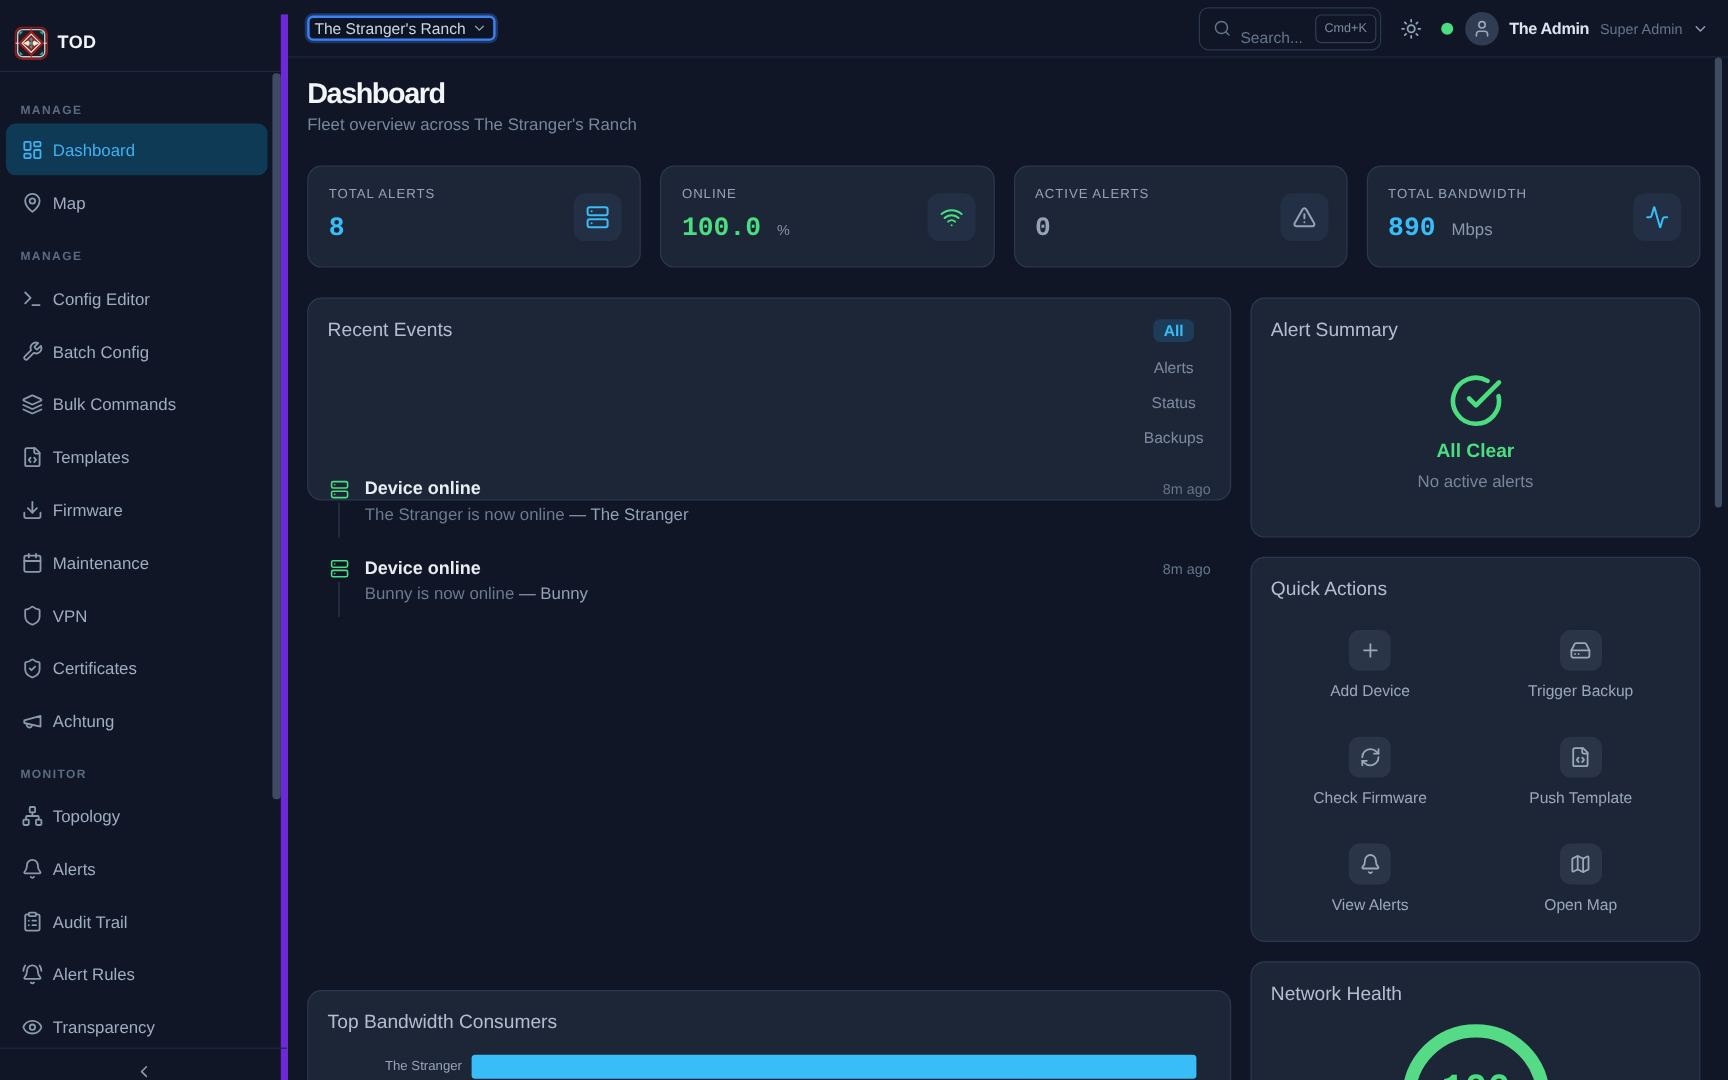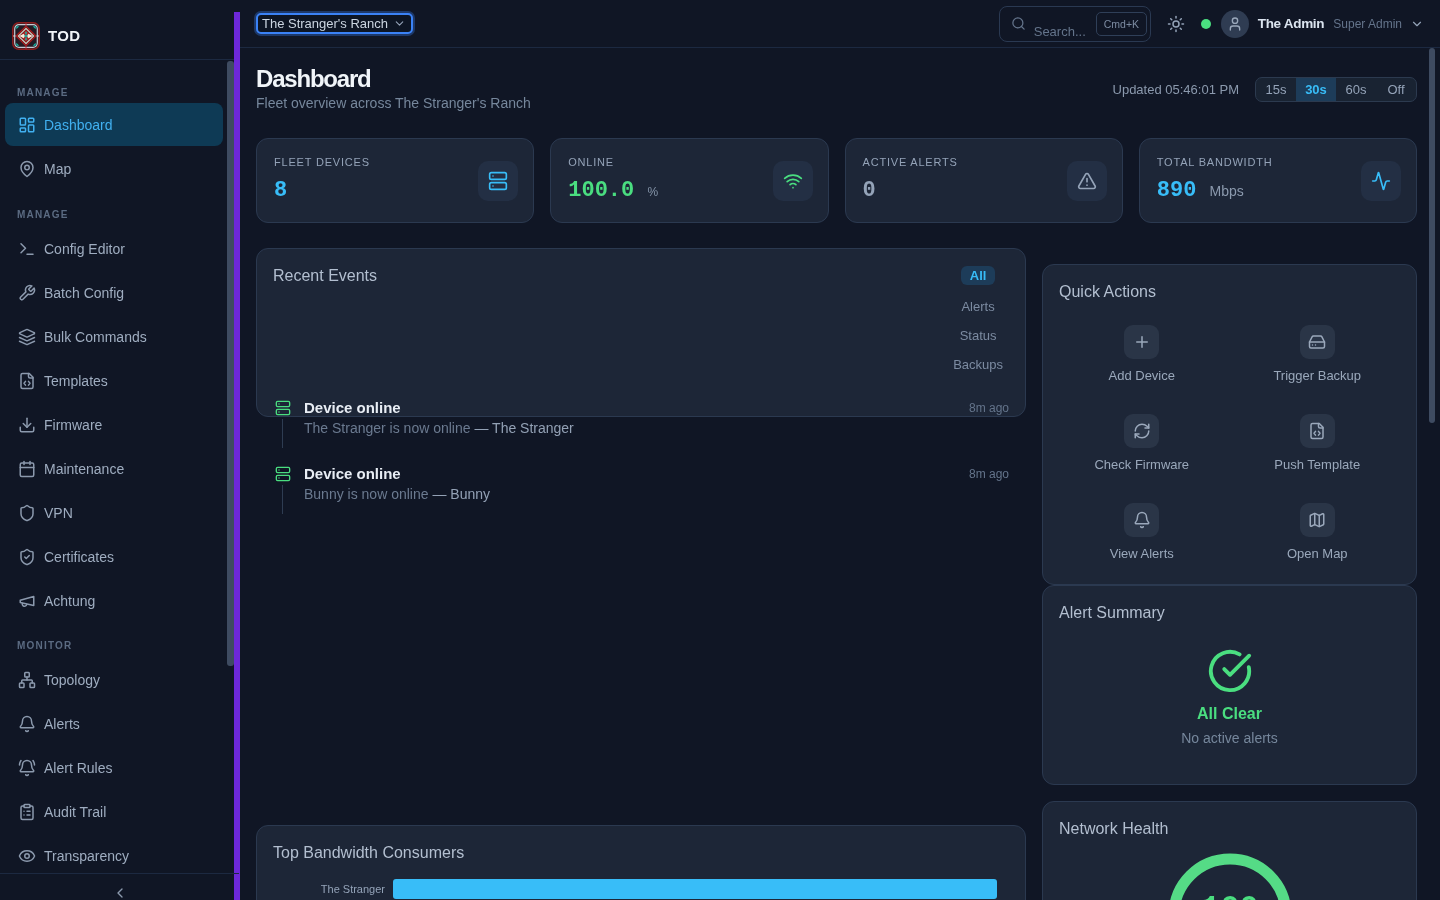--- a/index.html
+++ b/index.html
@@ -228,37 +228,37 @@
       </div>
     <div class="nav-item">
         <svg class="ico" width="18" height="18" viewBox="0 0 24 24">
           <path d="M10.268 21a2 2 0 0 0 3.464 0"></path>
           <path d="M3.262 15.326A1 1 0 0 0 4 17h16a1 1 0 0 0 .74-1.673C19.41 13.956 18 12.499 18 8A6 6 0 0 0 6 8c0 4.499-1.411 5.956-2.738 7.326"></path>
         </svg>
         <span>Alerts</span>
       </div>
     <div class="nav-item">
         <svg class="ico" width="18" height="18" viewBox="0 0 24 24">
-          <path d="M10.268 21a2 2 0 0 0 3.464 0"></path>
-          <path d="M22 8c0-2.3-.8-4.3-2-6"></path>
-          <path d="M3.262 15.326A1 1 0 0 0 4 17h16a1 1 0 0 0 .74-1.673C19.41 13.956 18 12.499 18 8A6 6 0 0 0 6 8c0 4.499-1.411 5.956-2.738 7.326"></path>
-          <path d="M4 2C2.8 3.7 2 5.7 2 8"></path>
-        </svg>
-        <span>Alert Rules</span>
-      </div>
-    <div class="nav-item">
-        <svg class="ico" width="18" height="18" viewBox="0 0 24 24">
           <rect x="8" y="2" width="8" height="4" rx="1"></rect>
           <path d="M16 4h2a2 2 0 0 1 2 2v14a2 2 0 0 1-2 2H6a2 2 0 0 1-2-2V6a2 2 0 0 1 2-2h2"></path>
           <path d="M12 11h4"></path>
           <path d="M12 16h4"></path>
           <path d="M8 11h.01"></path>
           <path d="M8 16h.01"></path>
         </svg>
         <span>Audit Trail</span>
+      </div>
+    <div class="nav-item">
+        <svg class="ico" width="18" height="18" viewBox="0 0 24 24">
+          <path d="M10.268 21a2 2 0 0 0 3.464 0"></path>
+          <path d="M22 8c0-2.3-.8-4.3-2-6"></path>
+          <path d="M3.262 15.326A1 1 0 0 0 4 17h16a1 1 0 0 0 .74-1.673C19.41 13.956 18 12.499 18 8A6 6 0 0 0 6 8c0 4.499-1.411 5.956-2.738 7.326"></path>
+          <path d="M4 2C2.8 3.7 2 5.7 2 8"></path>
+        </svg>
+        <span>Alert Rules</span>
       </div>
     <div class="nav-item">
         <svg class="ico" width="18" height="18" viewBox="0 0 24 24">
           <path d="M2.062 12.348a1 1 0 0 1 0-.696 10.75 10.75 0 0 1 19.876 0 1 1 0 0 1 0 .696 10.75 10.75 0 0 1-19.876 0"></path>
           <circle cx="12" cy="12" r="3"></circle>
         </svg>
         <span>Transparency</span>
       </div>
   </nav>
   <div id="side-foot">
@@ -311,34 +311,25 @@
       </span>
   </div>
 </header>
 
 <main id="main">
   <div id="page-head">
     <div>
       <h1>Dashboard</h1>
       <div class="sub">Fleet overview across The Stranger's Ranch</div>
     </div>
-    <div id="head-right">
-      <span id="updated">Updated 05:46:01 PM</span>
-      <div id="seg">
-          <div class="s">15s</div>
-          <div class="s active">30s</div>
-          <div class="s">60s</div>
-          <div class="s">Off</div>
-        </div>
-    </div>
   </div>
 
   <div id="stats">
     <div class="stat">
-      <div class="lbl">FLEET DEVICES</div>
+      <div class="lbl">TOTAL ALERTS</div>
       <div class="val c-blue">8</div>
       <div class="itile">
           <svg class="ico c-blue" width="20" height="20" viewBox="0 0 24 24">
             <rect x="2" y="2" width="20" height="8" rx="2"></rect>
             <rect x="2" y="14" width="20" height="8" rx="2"></rect>
             <path d="M6 6h.01"></path>
             <path d="M6 18h.01"></path>
           </svg>
         </div>
     </div>
@@ -423,77 +414,77 @@
             <span class="bl">The Stranger</span>
             <span class="bar" style="width:604px;"></span>
           </div>
         <div class="bw-row" style="margin-top:10px;">
             <span class="bl">Walter</span>
             <span class="bar" style="width:494px;"></span>
           </div>
       </div>
     </div>
     <div id="gcol-r">
-      <div class="card" id="quick">
-        <h3>Quick Actions</h3>
-        <div id="qa-grid">
-          <div class="qa"><span class="qtile">
-                <svg class="ico" width="18" height="18" viewBox="0 0 24 24">
-                  <path d="M5 12h14"></path>
-                  <path d="M12 5v14"></path>
-                </svg>
-              </span><div class="qlbl">Add Device</div></div>
-          <div class="qa"><span class="qtile">
-                <svg class="ico" width="18" height="18" viewBox="0 0 24 24">
-                  <line x1="22" y1="12" x2="2" y2="12"></line>
-                  <path d="M5.45 5.11 2 12v6a2 2 0 0 0 2 2h16a2 2 0 0 0 2-2v-6l-3.45-6.89A2 2 0 0 0 16.76 4H7.24a2 2 0 0 0-1.79 1.11z"></path>
-                  <path d="M6 16h.01"></path>
-                  <path d="M10 16h.01"></path>
-                </svg>
-              </span><div class="qlbl">Trigger Backup</div></div>
-          <div class="qa"><span class="qtile">
-                <svg class="ico" width="18" height="18" viewBox="0 0 24 24">
-                  <path d="M3 12a9 9 0 0 1 9-9 9.75 9.75 0 0 1 6.74 2.74L21 8"></path>
-                  <path d="M21 3v5h-5"></path>
-                  <path d="M21 12a9 9 0 0 1-9 9 9.75 9.75 0 0 1-6.74-2.74L3 16"></path>
-                  <path d="M8 16H3v5"></path>
-                </svg>
-              </span><div class="qlbl">Check Firmware</div></div>
-          <div class="qa"><span class="qtile">
-                <svg class="ico" width="18" height="18" viewBox="0 0 24 24">
-                  <path d="M15 2H6a2 2 0 0 0-2 2v16a2 2 0 0 0 2 2h12a2 2 0 0 0 2-2V7Z"></path>
-                  <path d="M14 2v4a2 2 0 0 0 2 2h4"></path>
-                  <path d="m10 12.5-2 2.5 2 2.5"></path>
-                  <path d="m14 12.5 2 2.5-2 2.5"></path>
-                </svg>
-              </span><div class="qlbl">Push Template</div></div>
-          <div class="qa"><span class="qtile">
-                <svg class="ico" width="18" height="18" viewBox="0 0 24 24">
-                  <path d="M10.268 21a2 2 0 0 0 3.464 0"></path>
-                  <path d="M3.262 15.326A1 1 0 0 0 4 17h16a1 1 0 0 0 .74-1.673C19.41 13.956 18 12.499 18 8A6 6 0 0 0 6 8c0 4.499-1.411 5.956-2.738 7.326"></path>
-                </svg>
-              </span><div class="qlbl">View Alerts</div></div>
-          <div class="qa"><span class="qtile">
-                <svg class="ico" width="18" height="18" viewBox="0 0 24 24">
-                  <path d="M14.106 5.553a2 2 0 0 0 1.788 0l3.659-1.83A1 1 0 0 1 21 4.619v12.764a1 1 0 0 1-.553.894l-4.553 2.277a2 2 0 0 1-1.788 0l-4.212-2.106a2 2 0 0 0-1.788 0l-3.659 1.83A1 1 0 0 1 3 19.381V6.618a1 1 0 0 1 .553-.894l4.553-2.277a2 2 0 0 1 1.788 0z"></path>
-                  <path d="M15 5.764v15"></path>
-                  <path d="M9 3.236v15"></path>
-                </svg>
-              </span><div class="qlbl">Open Map</div></div>
-        </div>
-      </div>
       <div class="card" id="alertsum">
         <h3>Alert Summary</h3>
         <div class="big"><svg class="ico" width="46" height="46" viewBox="0 0 24 24" style="stroke-width:2;">
               <path d="M21.801 10A10 10 0 1 1 17 3.335"></path>
               <path d="m9 11 3 3L22 4"></path>
             </svg></div>
         <div class="clear">All Clear</div>
         <div class="noact">No active alerts</div>
       </div>
+      <div class="card" id="quick">
+        <h3>Quick Actions</h3>
+        <div id="qa-grid">
+          <div class="qa"><span class="qtile">
+                <svg class="ico" width="18" height="18" viewBox="0 0 24 24">
+                  <path d="M5 12h14"></path>
+                  <path d="M12 5v14"></path>
+                </svg>
+              </span><div class="qlbl">Add Device</div></div>
+          <div class="qa"><span class="qtile">
+                <svg class="ico" width="18" height="18" viewBox="0 0 24 24">
+                  <line x1="22" y1="12" x2="2" y2="12"></line>
+                  <path d="M5.45 5.11 2 12v6a2 2 0 0 0 2 2h16a2 2 0 0 0 2-2v-6l-3.45-6.89A2 2 0 0 0 16.76 4H7.24a2 2 0 0 0-1.79 1.11z"></path>
+                  <path d="M6 16h.01"></path>
+                  <path d="M10 16h.01"></path>
+                </svg>
+              </span><div class="qlbl">Trigger Backup</div></div>
+          <div class="qa"><span class="qtile">
+                <svg class="ico" width="18" height="18" viewBox="0 0 24 24">
+                  <path d="M3 12a9 9 0 0 1 9-9 9.75 9.75 0 0 1 6.74 2.74L21 8"></path>
+                  <path d="M21 3v5h-5"></path>
+                  <path d="M21 12a9 9 0 0 1-9 9 9.75 9.75 0 0 1-6.74-2.74L3 16"></path>
+                  <path d="M8 16H3v5"></path>
+                </svg>
+              </span><div class="qlbl">Check Firmware</div></div>
+          <div class="qa"><span class="qtile">
+                <svg class="ico" width="18" height="18" viewBox="0 0 24 24">
+                  <path d="M15 2H6a2 2 0 0 0-2 2v16a2 2 0 0 0 2 2h12a2 2 0 0 0 2-2V7Z"></path>
+                  <path d="M14 2v4a2 2 0 0 0 2 2h4"></path>
+                  <path d="m10 12.5-2 2.5 2 2.5"></path>
+                  <path d="m14 12.5 2 2.5-2 2.5"></path>
+                </svg>
+              </span><div class="qlbl">Push Template</div></div>
+          <div class="qa"><span class="qtile">
+                <svg class="ico" width="18" height="18" viewBox="0 0 24 24">
+                  <path d="M10.268 21a2 2 0 0 0 3.464 0"></path>
+                  <path d="M3.262 15.326A1 1 0 0 0 4 17h16a1 1 0 0 0 .74-1.673C19.41 13.956 18 12.499 18 8A6 6 0 0 0 6 8c0 4.499-1.411 5.956-2.738 7.326"></path>
+                </svg>
+              </span><div class="qlbl">View Alerts</div></div>
+          <div class="qa"><span class="qtile">
+                <svg class="ico" width="18" height="18" viewBox="0 0 24 24">
+                  <path d="M14.106 5.553a2 2 0 0 0 1.788 0l3.659-1.83A1 1 0 0 1 21 4.619v12.764a1 1 0 0 1-.553.894l-4.553 2.277a2 2 0 0 1-1.788 0l-4.212-2.106a2 2 0 0 0-1.788 0l-3.659 1.83A1 1 0 0 1 3 19.381V6.618a1 1 0 0 1 .553-.894l4.553-2.277a2 2 0 0 1 1.788 0z"></path>
+                  <path d="M15 5.764v15"></path>
+                  <path d="M9 3.236v15"></path>
+                </svg>
+              </span><div class="qlbl">Open Map</div></div>
+        </div>
+      </div>
       <div class="card" id="nh" style="margin-top:16px;">
         <h3>Network Health</h3>
         <div class="ring">
           <svg width="124" height="124" viewBox="0 0 124 124">
             <circle cx="62" cy="62" r="56" fill="none" stroke="#55db86" stroke-width="11"></circle>
             <text x="62" y="64" text-anchor="middle" fill="#4ade80" font-family="Liberation Mono, monospace" font-size="32" font-weight="bold">100</text>
           </svg>
         </div>
       </div>
     </div>

